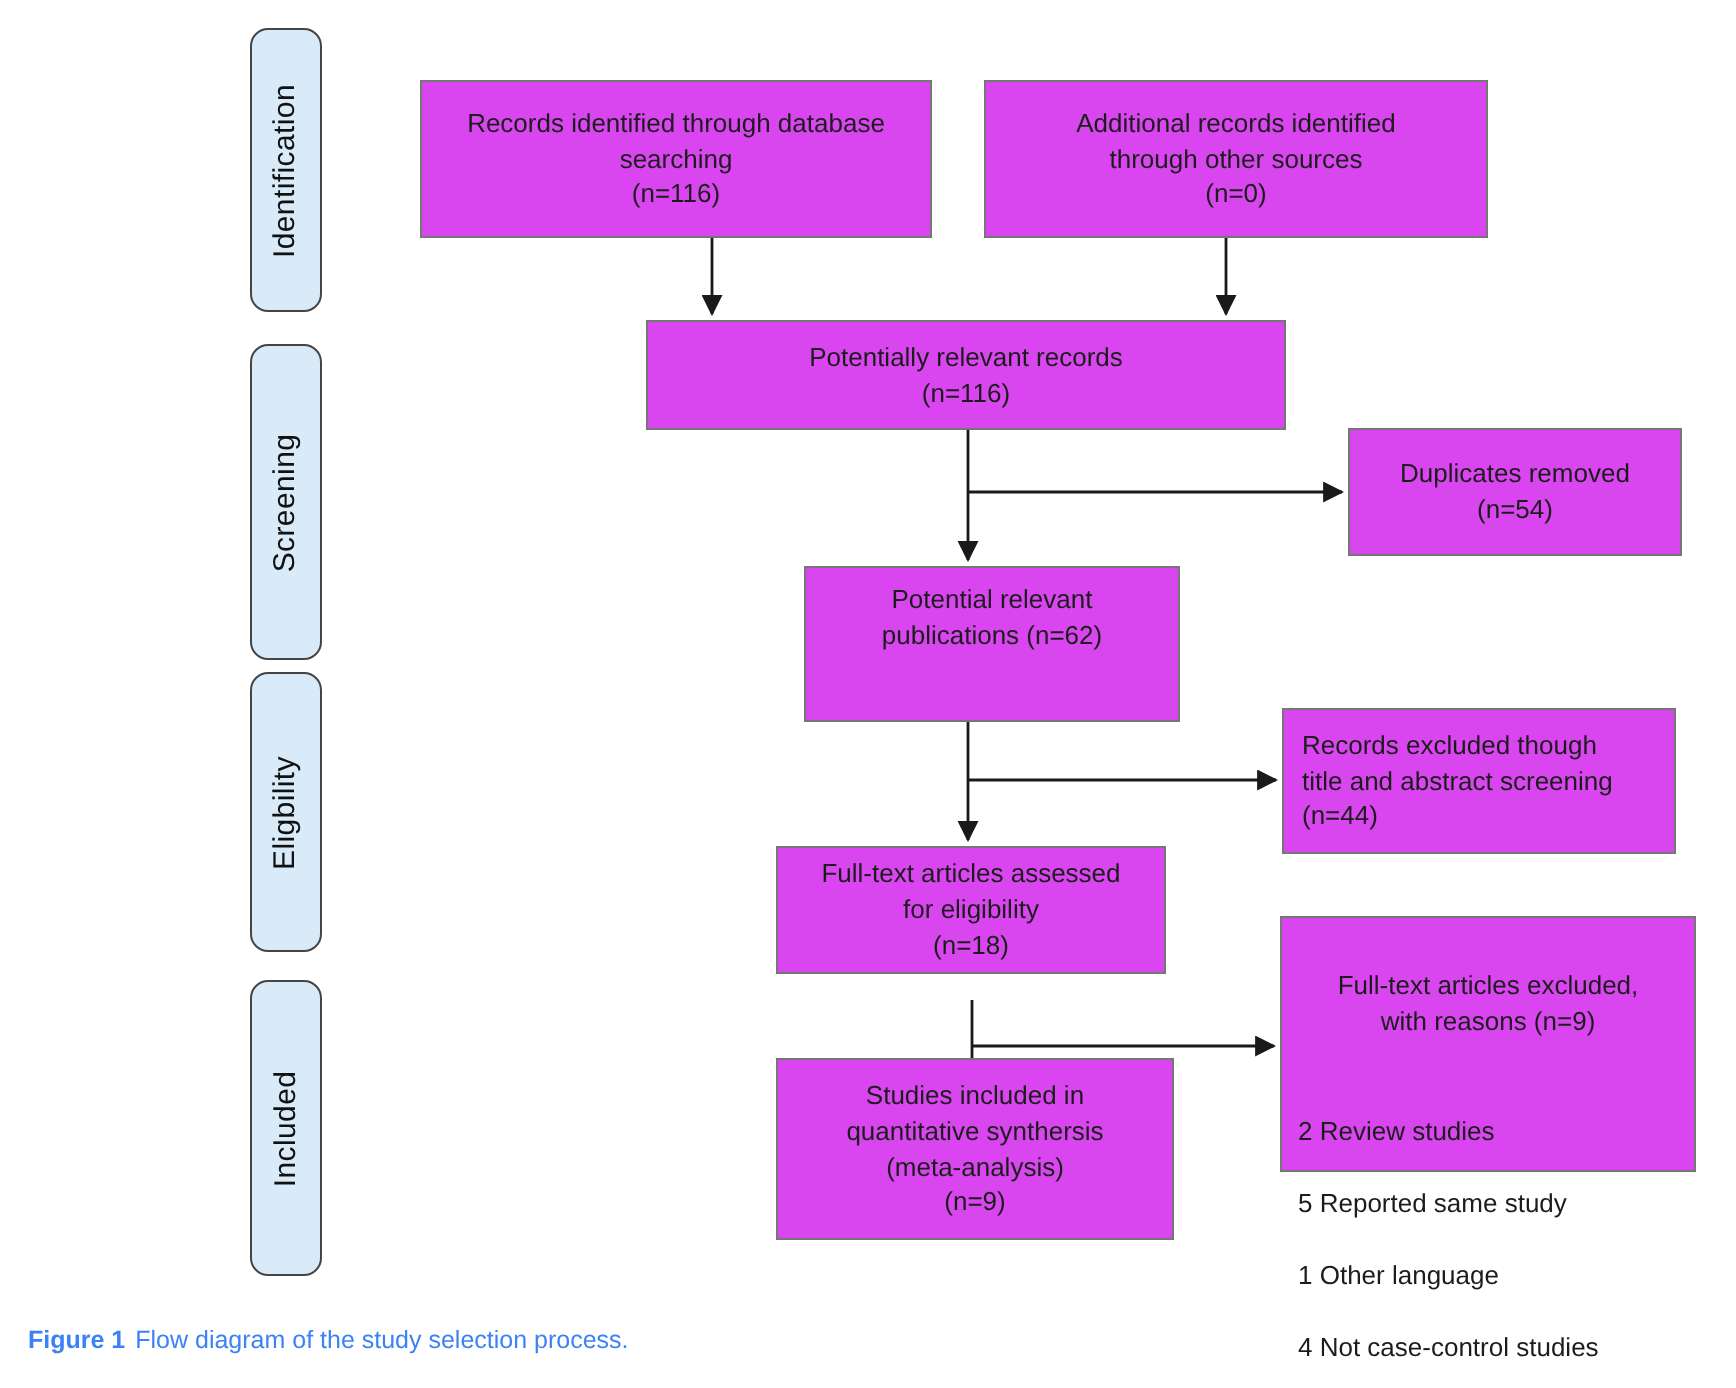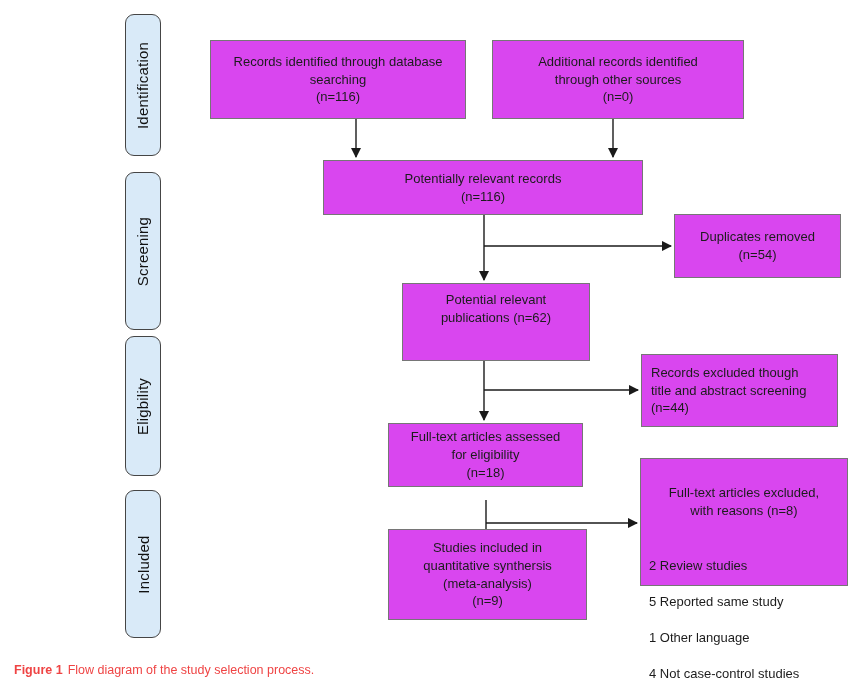--- a/index.html
+++ b/index.html
@@ -77,21 +77,21 @@
     pointer-events: none;
   }
   svg.arrows line { stroke: #1a1a1a; stroke-width: 1.4; }
 
   
   .caption {
     position: absolute;
     left: 14px;
     top: 663px;
     font-size: 12.5px;
-    color: #ef4444;
+    color: #3b82f6;
   }
   .caption .cap-label { font-weight: bold; margin-right: 5px; }
 </style>
 </head>
 <body>
 
 <div class="figure-canvas">
 
   <div class="stage stage-identification">
     <span>Identification</span>
@@ -142,21 +142,21 @@
   <div class="fbox box-records-excluded">Records excluded though
 title and abstract screening
 (n=44)</div>
 
   <div class="fbox box-fulltext-assessed">Full-text articles assessed
 for eligibility
 (n=18)</div>
 
   <div class="fbox box-fulltext-excluded">
     <div class="fe-title">Full-text articles excluded,
-with reasons (n=8)</div>
+with reasons (n=9)</div>
     <ul class="fe-reasons">
       <li>2 Review studies</li>
       <li>5 Reported same study</li>
       <li>1 Other language</li>
       <li>4 Not case-control studies</li>
     </ul>
   </div>
 
   <div class="fbox box-studies-included">Studies included in
 quantitative synthersis

